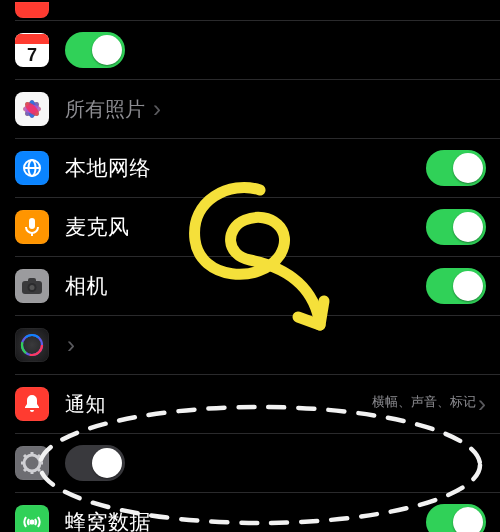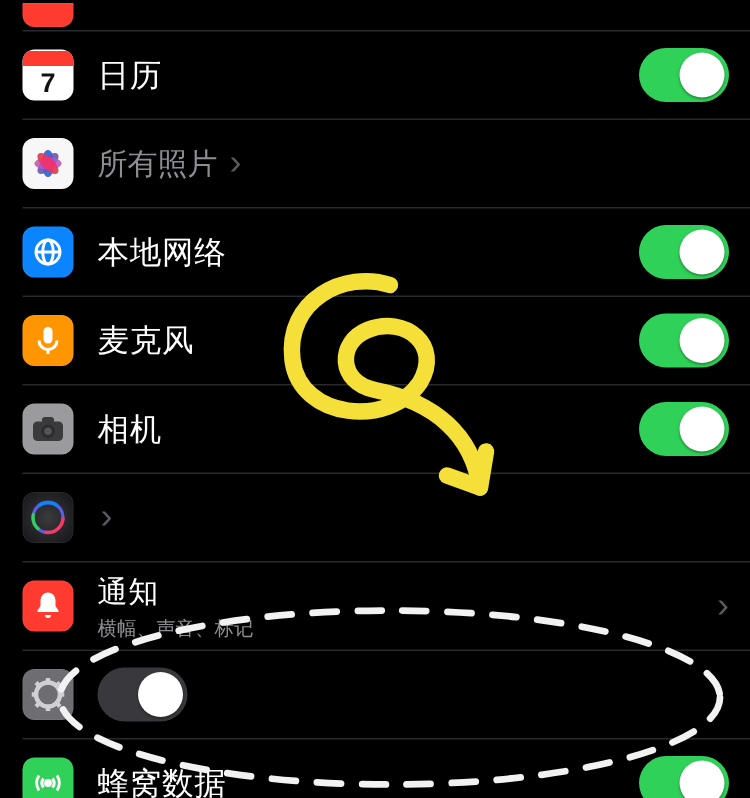--- a/index.html
+++ b/index.html
@@ -3,21 +3,21 @@
 <meta charset="utf-8">
 <style>
   html,body{margin:0;padding:0;background:#000;font-family:-apple-system,"Helvetica Neue",Arial,sans-serif;color:#fff;}
   .screen{width:500px;height:532px;background:#000;position:relative;overflow:hidden;}
   .list{position:absolute;left:15px;right:0;top:0;}
   .row{display:flex;align-items:center;height:58px;border-bottom:1px solid #2a2a2c;padding-right:14px;}
   .row.first{height:20px;border-bottom:1px solid #2a2a2c;}
   .icon-box{width:34px;height:34px;border-radius:8px;margin-right:16px;flex:0 0 34px;display:flex;align-items:center;justify-content:center;box-shadow:inset 0 0 0 0.5px rgba(255,255,255,0.08);}
   .label{flex:1 1 auto;font-size:21px;font-weight:400;color:#fff;letter-spacing:0.5px;}
   .sub{font-size:13px;color:#8d8d92;margin-top:2px;}
-  .stack{flex:1 1 auto;display:flex;flex-direction:column;}
+  .stack{flex:1 1 auto;display:flex;flex-direction:row;}
   .value{font-size:20px;color:#8d8d92;margin-right:6px;font-family:Liberation Mono, monospace;}
   .chev{color:#5a5a5e;font-size:24px;line-height:1;margin-left:2px;}
   
   .toggle{width:60px;height:36px;border-radius:18px;position:relative;flex:0 0 60px;}
   .toggle.on{background:#30d158;}
   .toggle.off{background:#39393d;}
   .knob{position:absolute;top:3px;width:30px;height:30px;border-radius:50%;background:#fff;box-shadow:0 1px 2px rgba(0,0,0,0.4);}
   .toggle.on .knob{right:3px;}
   .toggle.off .knob{right:3px;} 
   .toggle.off .knob{left:auto;right:3px;} 
@@ -49,21 +49,20 @@
       <div class="label"></div>
     </div>
 
     <div class="row">
       <div class="icon-box i-calendar">
         <div style="width:100%;">
           <div class="bar"></div>
           <div class="num">7</div>
         </div>
       </div>
-      <div class="label">日历</div>
       <div class="toggle on">
           <div class="knob"></div>
         </div>
     </div>
 
     <div class="row">
       <div class="icon-box i-photos">
         <svg width="26" height="26" viewBox="0 0 26 26">
           <g transform="translate(13,13)">
             <ellipse rx="4" ry="9" fill="#ff3b30" opacity="0.8"></ellipse>

